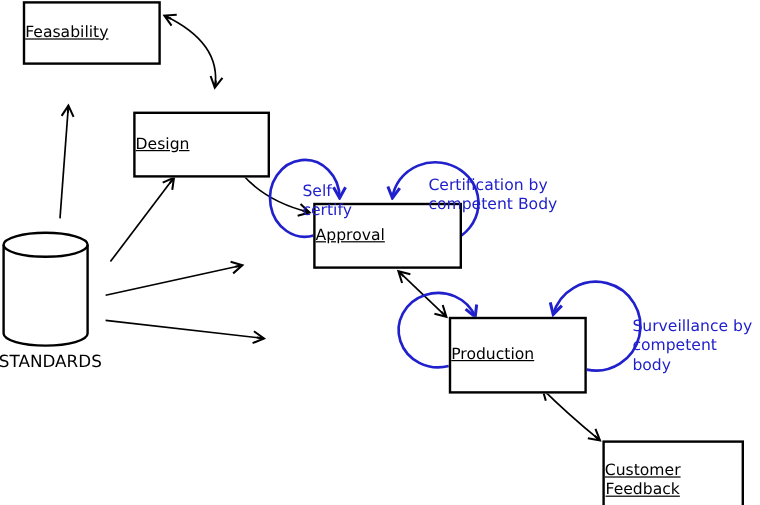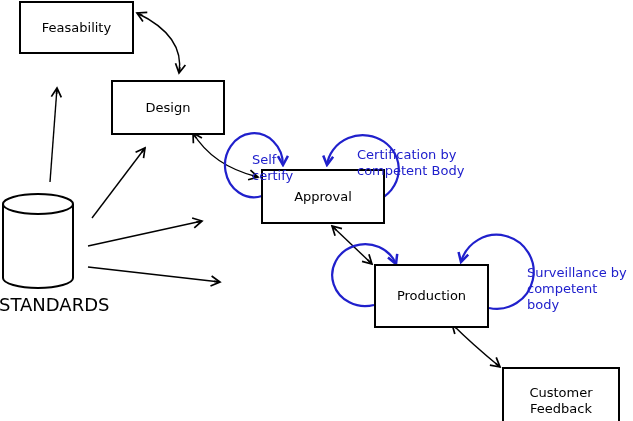--- a/index.html
+++ b/index.html
@@ -14,32 +14,33 @@
   }
   #wires{position:absolute;left:0;top:0;width:633px;height:421px;}
   svg .k{stroke:var(--c-black);fill:none;stroke-width:1.4px;}
   svg .b{stroke:var(--c-blue);fill:none;stroke-width:2.2px;}
   svg .cyl{stroke:var(--c-black);fill:var(--c-bg);stroke-width:2px;}
   svg .mk{stroke:var(--c-black);fill:none;stroke-width:1.7px;}
   svg .mb{stroke:var(--c-blue);fill:none;stroke-width:2.5px;}
   .node{
     position:absolute;box-sizing:border-box;
     border:2px solid var(--c-black);background:var(--c-bg);
-    display:flex;align-items:center;justify-content:center;
+    display:flex;align-items:center;
     font-size:13px;line-height:16px;color:#000;text-align:center;
     white-space:pre-line;
+    text-decoration:underline;
   }
   .node-feasability{left:19px;top:1px;width:115px;height:53px;}
-  .node-design{left:111px;top:80px;width:114px;height:55px;}
+  .node-design{left:111px;top:93px;width:114px;height:55px;}
   .node-approval{left:261px;top:169px;width:124px;height:55px;}
   .node-production{left:374px;top:264px;width:115px;height:64px;}
   .node-customer{left:502px;top:367px;width:118px;height:68px;}
   .cyl-label{
     position:absolute;left:-1px;top:294px;width:80px;
-    font-size:18px;color:#000;text-align:center;white-space:nowrap;
+    font-size:14px;color:#000;text-align:center;white-space:nowrap;
   }
   .ann{
     position:absolute;color:var(--c-blue);
     font-size:13px;line-height:16px;white-space:pre-line;margin-top:46px;
   }
   .ann-self{left:252px;top:106px;}
   .ann-cert{left:357px;top:101px;}
   .ann-surv{left:527px;top:219px;}
   .ann-qual{left:271px;top:299px;}
 </style>

